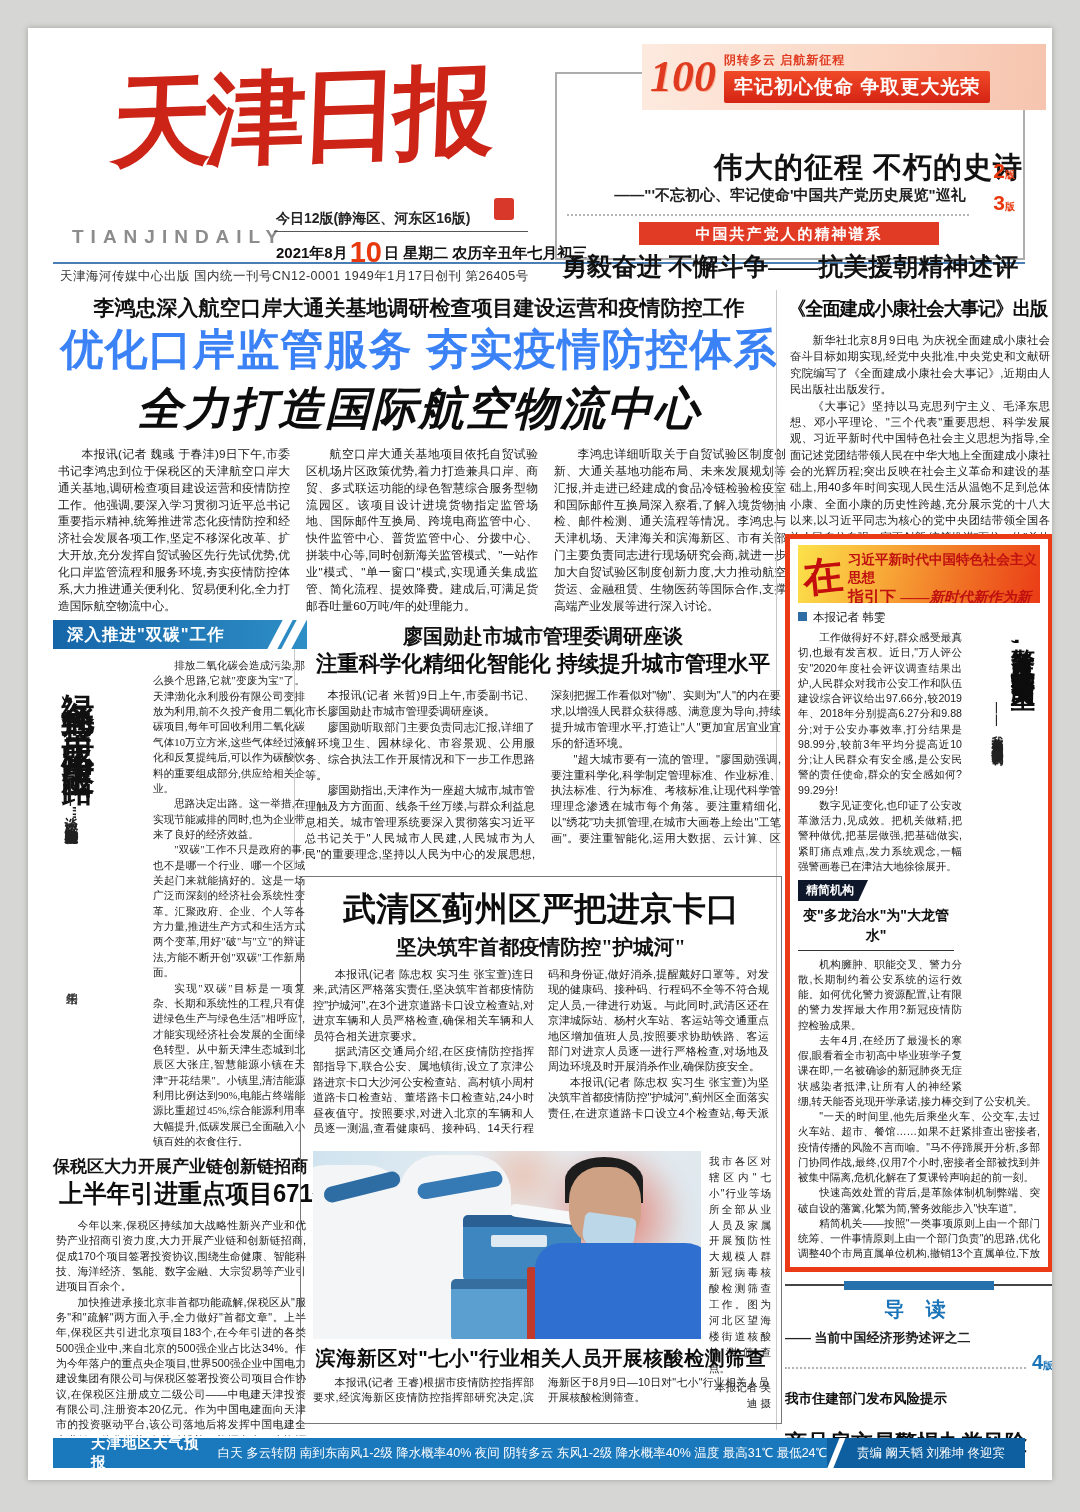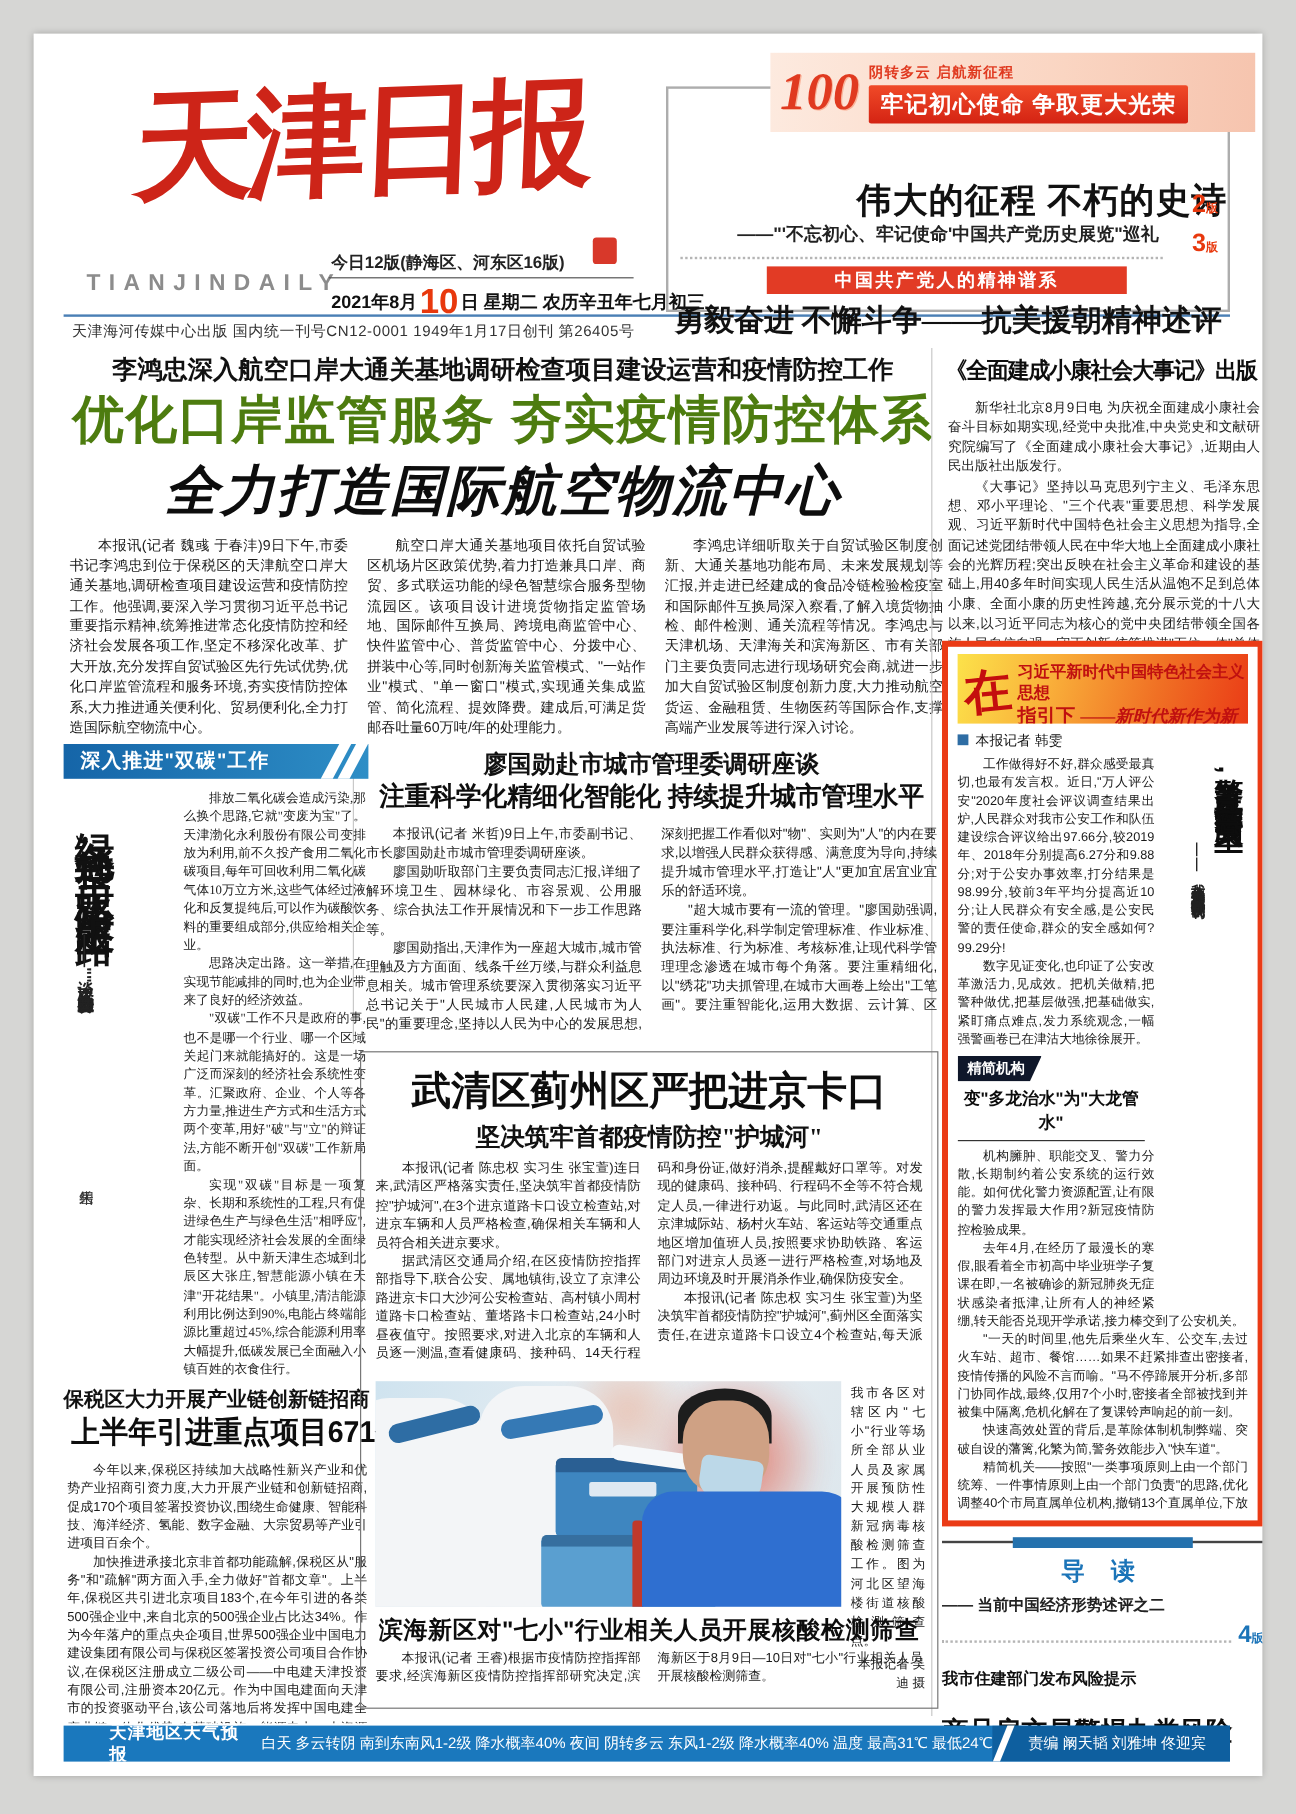--- a/index.html
+++ b/index.html
@@ -31,21 +31,21 @@
   .tb-h1 { left:0; top:74px; width:100%; text-align:right; font-family:Liberation Sans, sans-serif; font-weight:900; font-size:29px; color:#111; letter-spacing:1px; }
   .tb-sub { left:0; top:112px; width:100%; text-align:center; font-size:15px; font-weight:700; color:#222; }
   .tb-dots { left:10px; top:140px; width:402px; border-bottom:2px dotted #b5b5b5; }
   .tb-page { right:8px; font-weight:900; color:#e8380d; font-size:21px; line-height:1; }
   .tb-page small { font-size:10px; }
   #tb-redbar { left:82px; top:148px; width:300px; height:23px; background:#e23b25; color:#fff; font-weight:900; font-size:15px; text-align:center; line-height:23px; letter-spacing:2px; }
   .tb-h2 { left:0; top:176px; width:100%; text-align:center; font-family:"Liberation Serif",serif; font-weight:900; font-size:25px; color:#111; }
 
   
   #lead-kicker { left:25px; top:266px; width:732px; text-align:center; font-weight:900; font-size:21px; color:#111; }
-  #lead-h1 { left:12px; top:293px; width:758px; text-align:center; font-weight:900; font-size:43px; letter-spacing:1px; color:#4d7c0f; }
+  #lead-h1 { left:12px; top:293px; width:758px; text-align:center; font-weight:900; font-size:43px; letter-spacing:1px; color:#3b82f6; }
   #lead-h2 { left:12px; top:351px; width:758px; text-align:center; font-weight:900; font-size:45px; letter-spacing:2px; color:#0d0d0d;font-style:italic; }
   #lead-body { left:30px; top:418px; width:728px; height:170px; column-count:3; column-gap:16px; font-size:11.8px; line-height:1.43; color:#1a1a1a; overflow:hidden; }
 
   .vrule { width:1px; background:#c9c9c9; }
 
   
   #st-banner { left:25px; top:592px; width:254px; height:29px; background:linear-gradient(90deg,#1565a8,#2e8ec6); color:#fff; font-weight:900; font-size:16.5px; line-height:29px; padding-left:14px; letter-spacing:1px; position:absolute; }
   #st-banner .slash { position:absolute; top:0; width:10px; height:29px; background:#fff; transform:skewX(-28deg); }
   #st-art { left:25px; top:630px; width:254px; height:490px; overflow:hidden; }
   #st-vhead { position:absolute; left:2px; top:10px; height:470px; writing-mode:vertical-lr; display:flex; }

